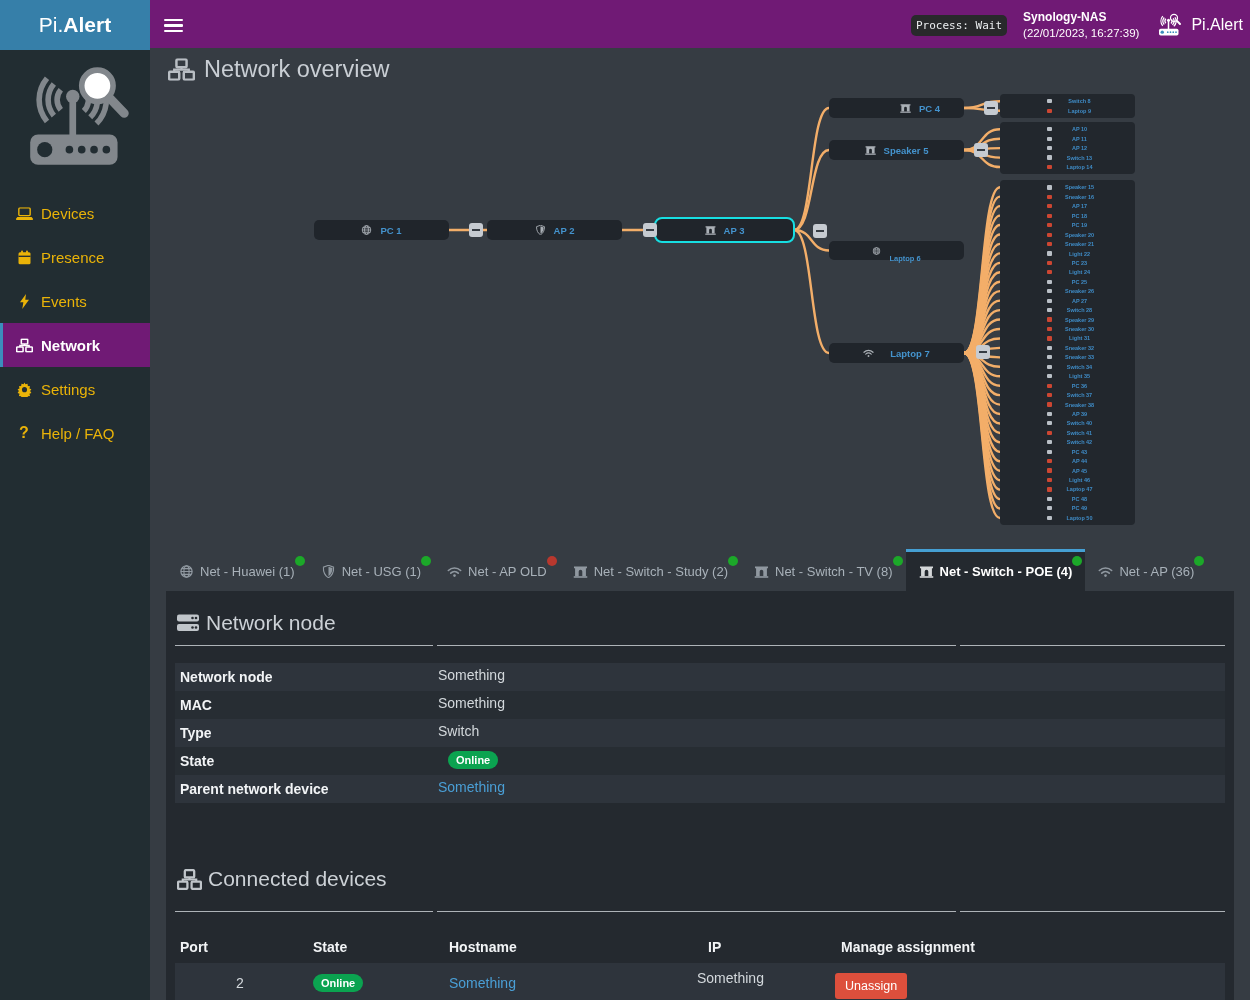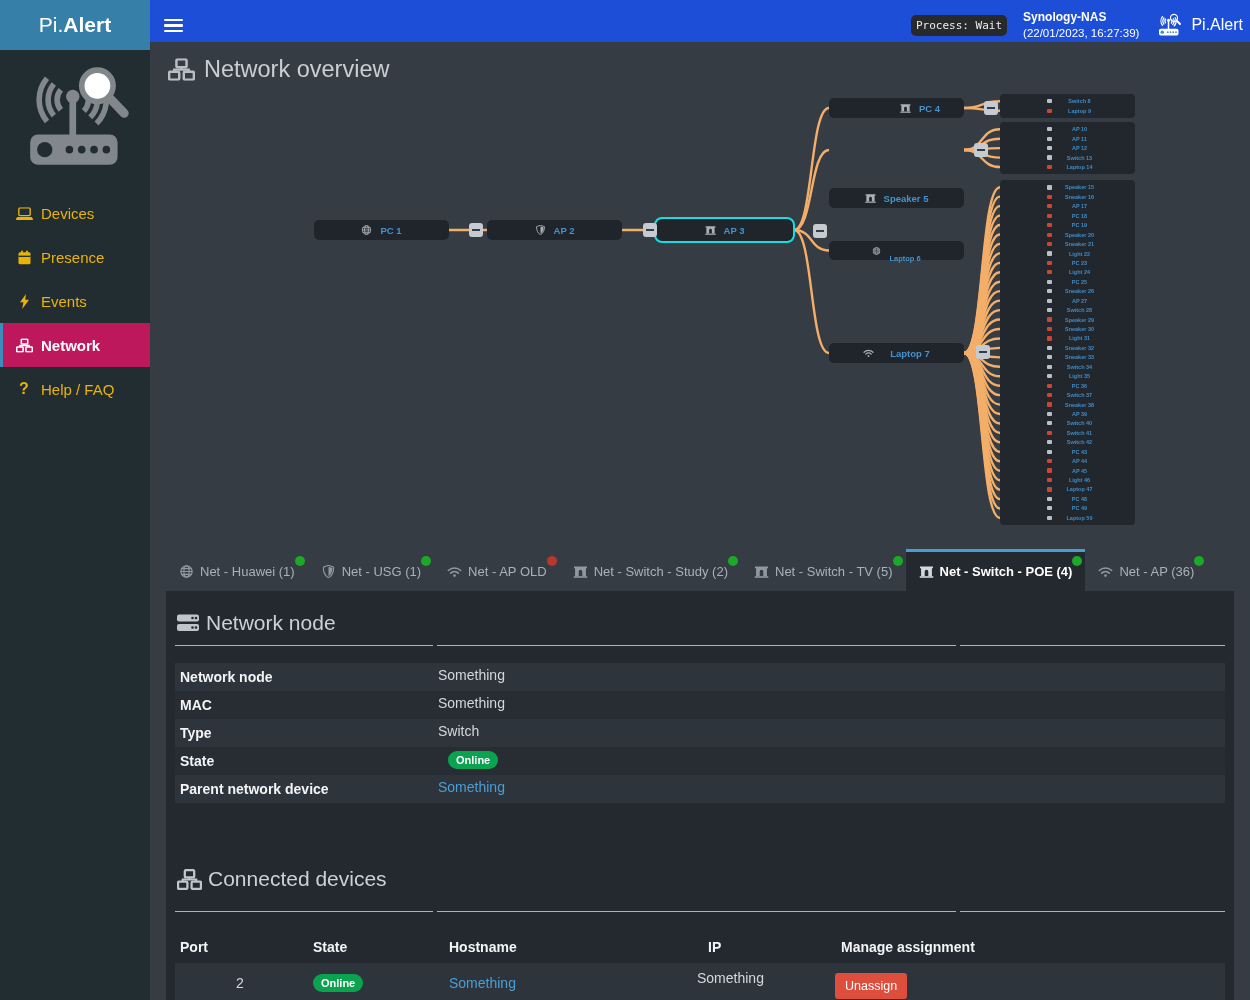--- a/index.html
+++ b/index.html
@@ -1,41 +1,41 @@
 <!DOCTYPE html>
 <html><head>
 <meta charset="utf-8">
 <style>
   * { margin:0; padding:0; box-sizing:border-box; }
   html,body { width:1250px; height:1000px; overflow:hidden; background:#363c43;
     font-family:"Liberation Sans", sans-serif; }
 
   
-  .navbar { position:absolute; left:0; top:0; width:1250px; height:42px; background:#1d4ed8; z-index:50;padding-left:28px; }
+  .navbar { position:absolute; left:0; top:0; width:1250px; height:48px; background:#701a75; z-index:50;padding-left:28px; }
   .navbar .brand-box { position:absolute; left:0; top:0; width:150px; height:50px; background:#367fa9;
     color:#fff; font-size:21px; display:flex; align-items:center; justify-content:center; }
   .navbar .brand-box b { font-weight:bold; }
   .hamburger { position:absolute; left:164px; top:19px; width:19px; height:13px; cursor:pointer; }
   .hamburger span { display:block; height:2.4px; background:#fff; border-radius:1px; margin-bottom:3px; }
   .nav-right { position:absolute; right:7px; top:0; height:50px; display:flex; align-items:center; gap:16px; }
   .process-badge { font-family:"DejaVu Sans Mono", monospace; font-size:11px; color:#eceff1;
     background:#28292b; border-radius:5px; padding:4px 5px; letter-spacing:0px; }
   .host-block { color:#fff; line-height:16.5px; text-align:left; }
   .host-block .hostname { font-weight:bold; font-size:12px; }
   .host-block .hosttime { font-size:11.5px; }
   .nav-brand2 { display:flex; align-items:center; gap:8px; color:#fff; font-size:16px; padding-right:0px; }
 
   
   .sidebar { position:absolute; left:0; top:50px; width:150px; height:950px; background:#222d32; z-index:40; }
   .side-logo { margin:14px auto 10px auto; width:112px; height:112px; display:block; }
   .side-menu { list-style:none; margin-top:15px; }
   .side-menu li { height:44px; display:flex; align-items:center; color:#eab308; font-size:15px;
     cursor:pointer; border-left:3px solid transparent; padding-left:11px; }
   .side-menu li .mi { width:20px; height:16px; margin-right:7px; display:flex; align-items:center; justify-content:center; }
-  .side-menu li.active { background:#be185d; color:#ffffff; border-left-color:#3c8dbc; font-weight:bold; }
+  .side-menu li.active { background:#701a75; color:#ffffff; border-left-color:#3c8dbc; font-weight:bold; }
   .side-menu li svg { display:block; }
 
   
   .content { position:absolute; left:150px; top:50px; width:1100px; height:950px; background:#363c43; overflow:hidden; }
   .page-title { position:absolute; left:18px; top:4px; height:30px; display:flex; align-items:center; gap:9px;
     color:#c9ced4; font-size:23.5px; }
   .page-title svg { display:block; }
 
   
   .diagram { position:absolute; left:0; top:0; width:1100px; height:500px; }
@@ -242,20 +242,28 @@
         </span>
         <span>Events</span>
       </li>
       <li class="active">
         <span class="mi">
           <svg width="17" height="15" viewBox="0 0 24 20" style="color:currentColor;display:block">
             <use href="#i-sitemap"></use>
           </svg>
         </span>
         <span>Network</span>
+      </li>
+      <li>
+        <span class="mi">
+          <svg width="17" height="15" viewBox="0 0 20 20" style="color:currentColor;display:block">
+            <use href="#i-gear"></use>
+          </svg>
+        </span>
+        <span>Settings</span>
       </li>
       <li>
         <span class="mi" style="font-size: 16px; font-weight: bold; color: inherit;">?</span>
         <span>Help / FAQ</span>
       </li>
     </ul>
 </aside>
 
 <main class="content">
   <div class="page-title">
@@ -512,21 +520,21 @@
           <use href="#i-archway"></use>
         </svg>
         <span class="nlabel">AP 3</span>
       </div>
       <div class="dnode" style="left: 679px; top: 48px; width: 135px; height: 20px; padding-left: 47px;">
         <svg width="11" height="10" viewBox="0 0 20 18" style="color:#aab0b6;display:block">
           <use href="#i-archway"></use>
         </svg>
         <span class="nlabel">PC 4</span>
       </div>
-      <div class="dnode" style="left: 679px; top: 90px; width: 135px; height: 20px; margin-top: 48px;">
+      <div class="dnode" style="left: 679px; top: 90px; width: 135px; height: 20px;">
         <svg width="11" height="10" viewBox="0 0 20 18" style="color:#aab0b6;display:block">
           <use href="#i-archway"></use>
         </svg>
         <span class="nlabel">Speaker 5</span>
       </div>
       <div class="dnode small" style="left: 679px; top: 191px; width: 135px; height: 19px;">
         <svg width="9" height="8" viewBox="0 0 20 20" style="color:#aab0b6;display:block">
           <use href="#i-globe"></use>
         </svg>
         <span class="nlabel">Laptop 6</span>
@@ -581,21 +589,21 @@
         </span>
         <span>Net - Switch - Study (2)</span>
         <span class="dot green"></span>
       </div>
       <div class="tab">
         <span class="ticon">
           <svg width="15" height="13" viewBox="0 0 20 18" style="color:#9aa3ab;display:block">
             <use href="#i-archway"></use>
           </svg>
         </span>
-        <span>Net - Switch - TV (5)</span>
+        <span>Net - Switch - TV (8)</span>
         <span class="dot green"></span>
       </div>
       <div class="tab active">
         <span class="ticon">
           <svg width="15" height="13" viewBox="0 0 20 18" style="color:#e8eaec;display:block">
             <use href="#i-archway"></use>
           </svg>
         </span>
         <span>Net - Switch - POE (4)</span>
         <span class="dot green"></span>

